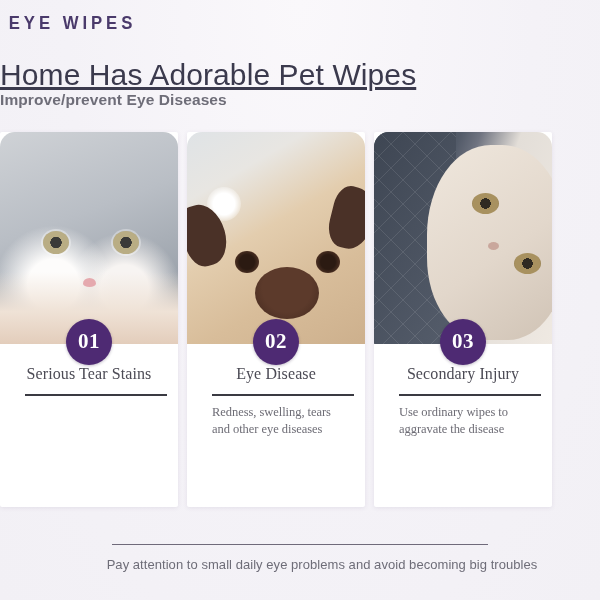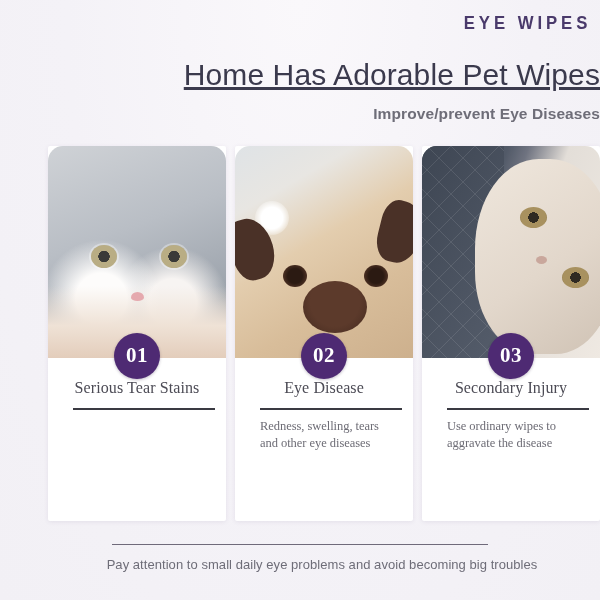--- a/index.html
+++ b/index.html
@@ -15,21 +15,21 @@
     -webkit-font-smoothing: antialiased;
   }
   .poster {
     position: relative;
     width: 600px;
     height: 600px;
     background:
       radial-gradient(ellipse at 50% 0%, #faf8fb 0%, #f4f2f7 55%, #f2f0f5 100%);
     display: flex;
     flex-direction: column;
-    align-items: flex-end;
+    align-items: flex-start;
     box-sizing: border-box;
   }
 
   
   .kicker {
     margin-top: 13px;
     font-size: 19px;
     font-weight: bold;
     color: #4a3a6b;
     letter-spacing: 4.5px;
@@ -40,21 +40,20 @@
   .main-title {
     margin-top: 27px;
     font-size: 30px;
     color: #3b3a4d;
     letter-spacing: 0.1px;
     line-height: 1.06;
     white-space: nowrap;
     text-decoration: underline;
   }
   .subtitle {
-    margin-top: 14px;
     font-size: 15.5px;
     font-weight: bold;
     color: #6e6d78;
     letter-spacing: 0.1px;
   }
 
   
   .cards {
     margin-top: 23px;
     width: 552px;

